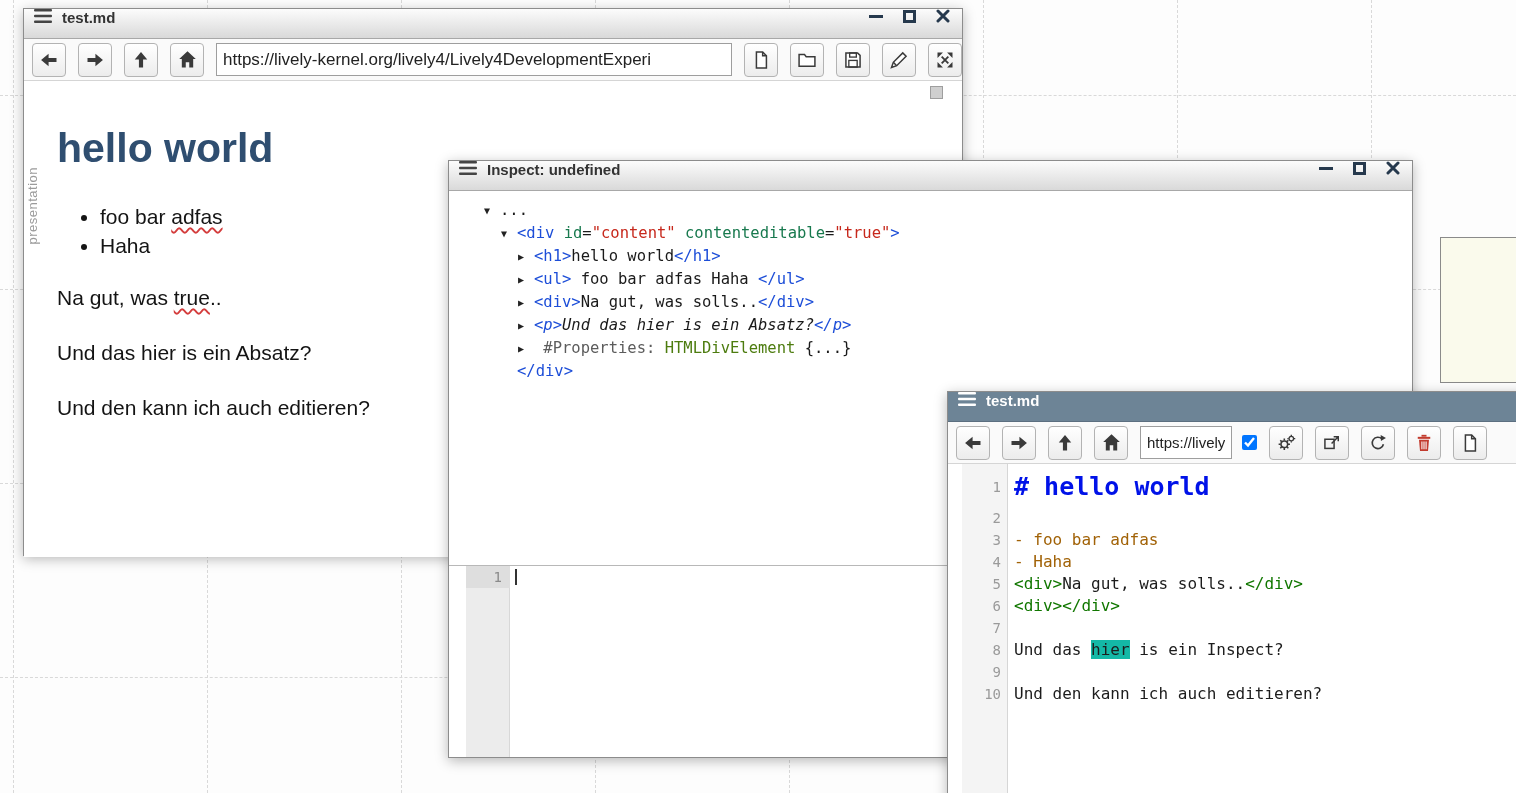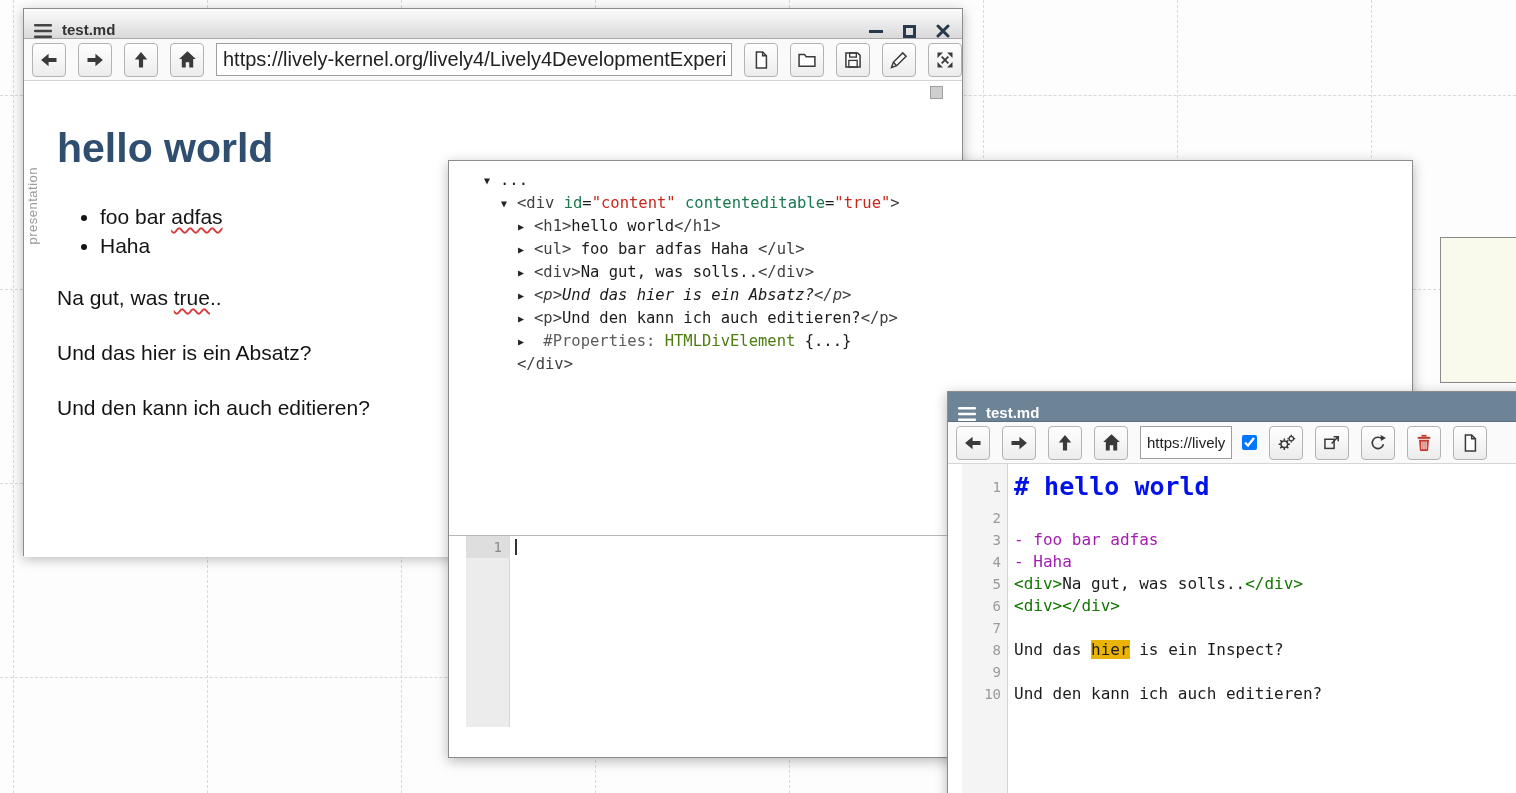--- a/index.html
+++ b/index.html
@@ -13,58 +13,58 @@
 
   .peek{position:absolute;left:1440px;top:237px;width:77px;height:146px;background:#fafaec;
         border:1px solid #8a8a8a;border-right:none;z-index:1}
 
   
   .window{position:absolute;background:#fff;border:1px solid #8c8c8c;box-shadow:0 3px 12px rgba(0,0,0,.28)}
   #w1{left:23px;top:8px;width:940px;height:548px;z-index:2}
   #w2{left:448px;top:160px;width:965px;height:598px;z-index:3}
   #w3{left:947px;top:391px;width:680px;height:480px;z-index:4}
 
-  .titlebar{height:30px;display:flex;align-items:flex-end;padding:0 10px;gap:10px;
+  .titlebar{height:30px;display:flex;align-items:flex-start;padding:0 10px;gap:10px;
             background:linear-gradient(#fcfcfc,#d9d9d9);border-bottom:1px solid #a8a8a8}
   #w3 .titlebar{background:#6d8496;border-bottom:1px solid #5c6f80}
   .titlebar .title{font-weight:bold;font-size:15px;color:#333;flex:1;white-space:nowrap}
   #w3 .titlebar .title{color:#fff}
   .hamburger{color:#444;display:flex;align-items:center;cursor:pointer}
   #w3 .hamburger{color:#fff}
   .controls{display:flex;align-items:center;gap:20px;margin-right:2px}
   .ctl-min{width:14px;height:3px;background:#26394d;display:inline-block}
   .ctl-max{width:13px;height:13px;border:3px solid #26394d;display:inline-block}
   .ctl-close{display:flex;align-items:center}
 
   .toolbar{height:42px;display:flex;align-items:center;padding:0 8px;background:#fafafa;border-bottom:1px solid #d5d5d5}
   .tbtn{width:34px;height:34px;border:1px solid #b3b3b3;border-radius:4px;background:linear-gradient(#ffffff,#ececec);
         display:flex;align-items:center;justify-content:center;margin-right:12px;flex:none;cursor:pointer}
   .url{height:33px;border:1px solid #9e9e9e;background:#fff;font-family:"Liberation Sans",sans-serif;
-       font-size:20px;color:#222;padding:0 6px;flex:none}
+       font-size:17px;color:#222;padding:0 6px;flex:none}
   #w1 .url{width:516px;margin-right:12px}
   #w3 .url{width:92px;font-size:15px;margin-right:10px}
   .checkbox{width:15px;height:15px;margin:0 12px 0 0;flex:none}
 
   
   .md-view{position:relative;height:476px;padding:16px 40px 0 33px;overflow:hidden;background:#fff}
   .side-label{position:absolute;left:1px;top:86px;writing-mode:vertical-rl;transform:rotate(180deg);
               font-size:13px;color:#9b9b9b;letter-spacing:.5px}
   .md-view h1{font-size:41px;font-weight:bold;color:#2f4e70;margin:28px 0 30px}
   .md-view ul{margin:0 0 26px;padding-left:43px}
   .md-view li{font-size:21px;line-height:29px;color:#141414}
   .md-view p{font-size:21px;color:#141414;margin:0 0 31px}
   .misspell{text-decoration:underline wavy #d43c3c;text-decoration-thickness:1.5px;text-underline-offset:3px}
   .resize-handle{position:absolute;right:19px;top:77px;width:13px;height:13px;background:#cfcfcf;border:1px solid #9e9e9e}
 
   
   .insp-body{height:374px;padding:8px 0 0 35px;font-family:"DejaVu Sans Mono","Liberation Mono",monospace;
              font-size:15.5px;line-height:22px;overflow:hidden;background:#fff}
   .insp-row{white-space:pre}
   .tri{display:inline-block;width:16px;font-size:10px;color:#222;vertical-align:1px;cursor:pointer}
-  .insp-row .tk-tag{color:#404040}
+  .insp-row .tk-tag{color:#1d4ed8}
   .insp-row .tk-attr{color:#18794e}
   .insp-row .tk-value{color:#c7281c}
   .insp-row .tk-plain{color:#1a1a1a}
   .insp-row .tk-props{color:#5c5c5c}
   .insp-row .tk-class{color:#4d7c0f}
 
   .mini-editor{position:relative;height:192px;border-top:1px solid #b8b8b8;background:#fff;
                font-family:"DejaVu Sans Mono","Liberation Mono",monospace;font-size:15px}
   .mini-editor .gutter-strip{position:absolute;left:17px;top:0;bottom:0;width:44px;background:#ececec;border-right:1px solid #d8d8d8}
   .mini-editor .mrow{position:relative;display:flex;margin-left:17px;height:22px;line-height:22px}
@@ -73,24 +73,24 @@
 
   
   .editor{position:relative;height:408px;padding-top:6px;background:#fff;overflow:hidden;
           font-family:"DejaVu Sans Mono","Liberation Mono",monospace;font-size:16px}
   .editor .gutter-strip{position:absolute;left:14px;top:0;bottom:0;width:46px;background:#f4f4f4;border-right:1px solid #d6d6d6}
   .ed-row{position:relative;display:flex;margin-left:14px;line-height:22px;white-space:pre}
   .ed-row.ed-heading{line-height:34px}
   .ed-num{width:46px;flex:none;text-align:right;padding-right:7px;color:#9a9a9a;font-size:14px}
   .ed-code{padding-left:6px}
   .ed-code .tk-header{color:#0012e8;font-weight:bold;font-size:25px}
-  .ed-code .tk-list{color:#a21caf}
+  .ed-code .tk-list{color:#a16207}
   .ed-code .tk-tag{color:#117700}
   .ed-code .tk-plain{color:#1c1c1c}
-  .ed-code .tk-highlight{color:#1c1c1c;background:#eab308}
+  .ed-code .tk-highlight{color:#1c1c1c;background:#14b8a6}
 </style>
 </head>
 <body>
 
 <div>
   <div class="gl v" style="left:13px"></div>
   <div class="gl v" style="left:207px"></div>
   <div class="gl v" style="left:401px"></div>
   <div class="gl v" style="left:595px"></div>
   <div class="gl v" style="left:789px"></div>
@@ -195,28 +195,48 @@
       <li>Haha</li>
     </ul>
     <p><span>Na gut, was </span><span class="misspell">true</span><span>..</span></p>
     <p>Und das hier is ein Absatz?</p>
     <p>Und den kann ich auch editieren?</p>
   </div>
   <div class="resize-handle"></div>
 </div>
 
 <div class="window" id="w2">
+  <div class="titlebar">
+    <span class="hamburger">
+      <svg width="18" height="14" viewBox="0 0 18 14">
+          <g fill="currentColor">
+            <rect width="18" height="2.4" rx="1"></rect>
+            <rect y="5.8" width="18" height="2.4" rx="1"></rect>
+            <rect y="11.6" width="18" height="2.4" rx="1"></rect>
+          </g>
+        </svg>
+    </span>
+    <span class="title">Inspect: undefined</span>
+    <span class="controls">
+      <span class="ctl-min"></span>
+      <span class="ctl-max"></span>
+      <span class="ctl-close">
+        <svg width="14" height="14" viewBox="0 0 14 14">
+            <path d="M2 2 L12 12 M12 2 L2 12" stroke="#26394d" stroke-width="3" stroke-linecap="round"></path>
+          </svg>
+      </span>
+    </span>
+  </div>
   <div class="insp-body">
       <div class="insp-row" style="padding-left: 0px;"><span class="tri">▼</span><span class="tk-plain">...</span></div>
       <div class="insp-row" style="padding-left: 17px;"><span class="tri">▼</span><span class="tk-tag">&lt;div</span><span class="tk-plain"> </span><span class="tk-attr">id</span><span class="tk-plain">=</span><span class="tk-value">"content"</span><span class="tk-plain"> </span><span class="tk-attr">contenteditable</span><span class="tk-plain">=</span><span class="tk-value">"true"</span><span class="tk-tag">&gt;</span></div>
       <div class="insp-row" style="padding-left: 34px;"><span class="tri">▶</span><span class="tk-tag">&lt;h1&gt;</span><span class="tk-plain">hello world</span><span class="tk-tag">&lt;/h1&gt;</span></div>
       <div class="insp-row" style="padding-left: 34px;"><span class="tri">▶</span><span class="tk-tag">&lt;ul&gt;</span><span class="tk-plain"> foo bar adfas Haha </span><span class="tk-tag">&lt;/ul&gt;</span></div>
       <div class="insp-row" style="padding-left: 34px;"><span class="tri">▶</span><span class="tk-tag">&lt;div&gt;</span><span class="tk-plain">Na gut, was solls..</span><span class="tk-tag">&lt;/div&gt;</span></div>
       <div class="insp-row" style="padding-left: 34px; font-style: italic;"><span class="tri">▶</span><span class="tk-tag">&lt;p&gt;</span><span class="tk-plain">Und das hier is ein Absatz?</span><span class="tk-tag">&lt;/p&gt;</span></div>
-      <div class="insp-row" style="padding-left: 34px;"><span class="tri">▶</span><span class="tk-tag">&lt;p&gt;</span><span class="tk-plain">Und den kann ich auch editieren?</span><span class="tk-tag">&lt;/p&gt;</span></div>
       <div class="insp-row" style="padding-left: 34px;"><span class="tri">▶</span><span class="tk-plain"> </span><span class="tk-props">#Properties:</span><span class="tk-plain"> </span><span class="tk-class">HTMLDivElement</span><span class="tk-plain"> {...}</span></div>
       <div class="insp-row" style="padding-left: 17px;"><span class="tri"></span><span class="tk-tag">&lt;/div&gt;</span></div>
     </div>
   <div class="mini-editor">
     <div class="gutter-strip"></div>
     <div class="mrow">
       <span class="mnum">1</span>
       <span><span class="cursor"></span></span>
     </div>
   </div>

